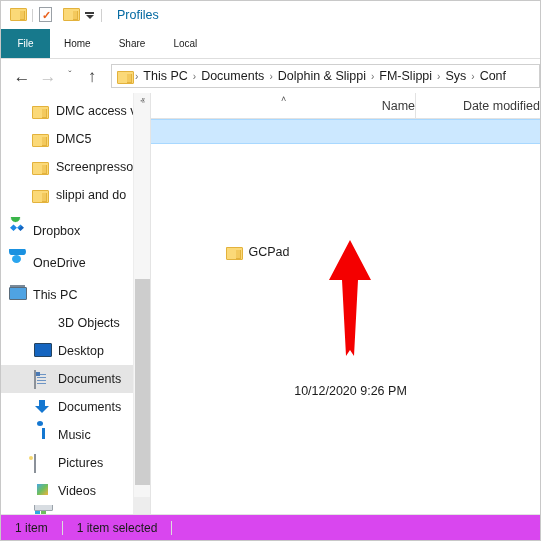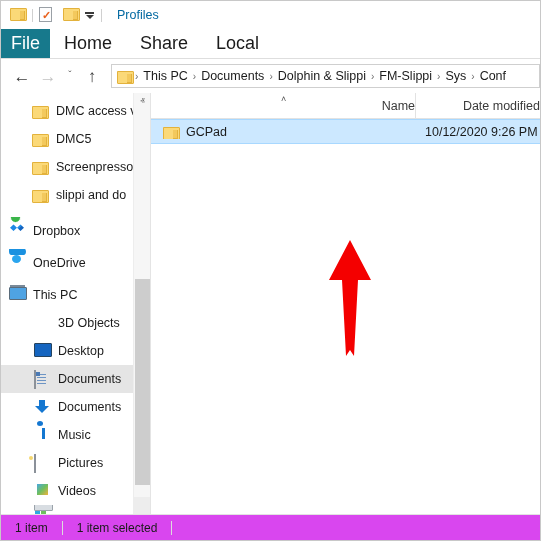--- a/index.html
+++ b/index.html
@@ -68,21 +68,21 @@
 
   
   #ribbon {
     height: 30px; flex: 0 0 30px;
     background: #ffffff;
     display: flex; align-items: stretch;
     border-bottom: 1px solid #dedede;
   }
   .rtab {
     display: flex; align-items: center; justify-content: center;
-    font-size: 18px; color: #1b1b1b;
+    font-size: 10px; color: #1b1b1b;
     padding: 0 14px; white-space: nowrap;
   }
   .rtab.file {
     background: #17798c; color: #ffffff; min-width: 49px; padding: 0;
   }
 
   
   #addrbar {
     height: 34px; flex: 0 0 34px;
     background: #ffffff;
@@ -288,21 +288,21 @@
     justify-content: flex-end;
   }
   .col.name { width: 264px; flex: 0 0 264px; }
   .col.date { flex: 1 1 auto; border-left: 1px solid #e2e2e2; }
   #sortcaret {
     position: absolute; left: 130px; top: 2px;
     font-size: 9px; color: #555; line-height: 1;
   }
   .row {
     height: 25px; display: flex; align-items: center;
-    font-size: 12.5px; color: #1b1b1b;
+    font-size: 12.5px; color: #1b1b1b; flex-direction: column;
   }
   .row.selected {
     background: #cce8ff; border-top: 1px solid #a8d8ff; border-bottom: 1px solid #a8d8ff;
   }
   .cell.name {
     width: 264px; flex: 0 0 264px; display: flex; align-items: center;
     padding-left: 12px; overflow: hidden; white-space: nowrap;
   }
   .cell.name .fname { margin-left: 8px; }
   .cell.date { flex: 1 1 auto; padding-left: 10px; white-space: nowrap; }

